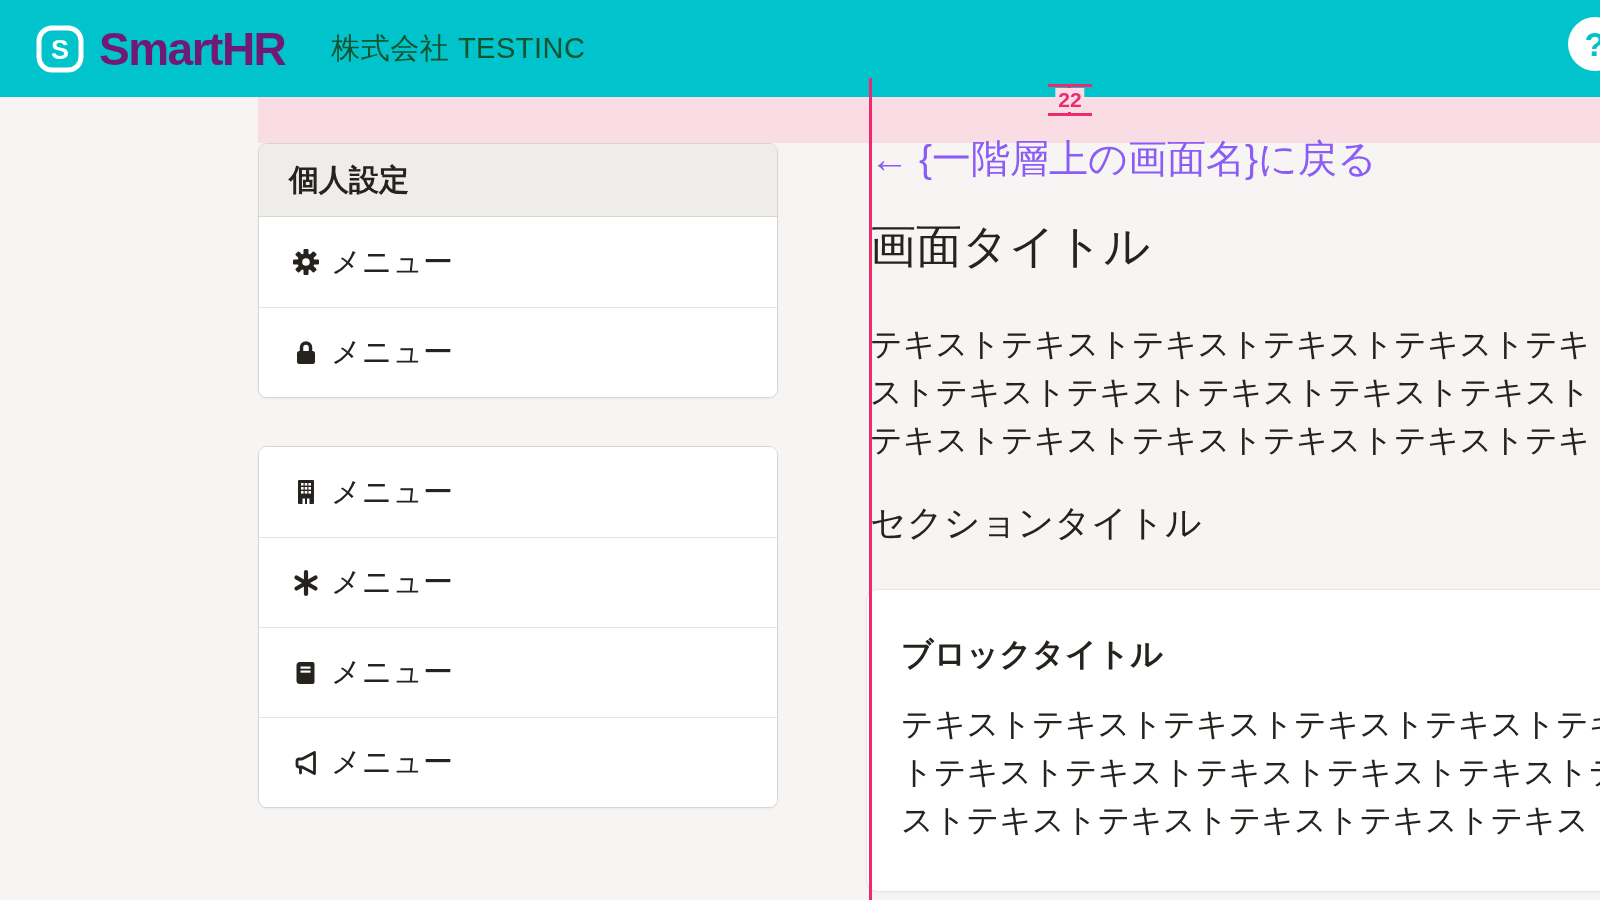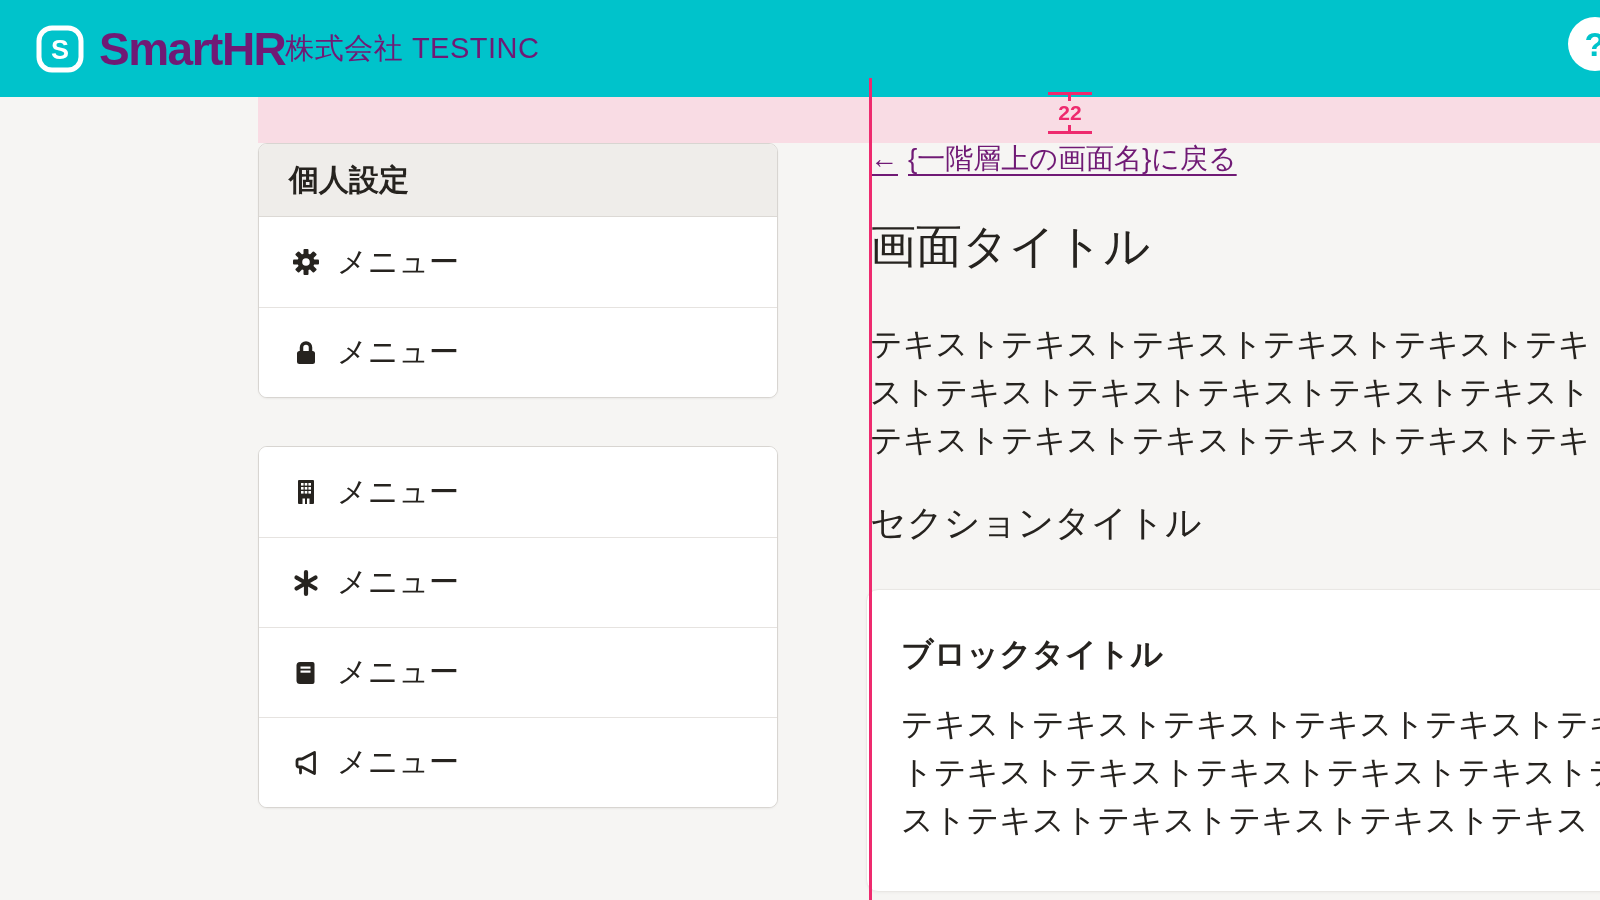--- a/index.html
+++ b/index.html
@@ -11,32 +11,32 @@
   }
 
   
   .app-header {
     position:absolute; top:0; left:0; width:1600px; height:97px;
     background:#00c3cb; display:flex; align-items:center; z-index:10;
   }
   .logo { display:flex; align-items:center; gap:15px; margin-left:36px; }
   .logo-mark { display:block; }
   .brand { color:#701a75; font-size:46px; font-weight:800; letter-spacing:-1.5px; }
-  .company { color:#701a75; font-size:29px; font-weight:400; letter-spacing:0.5px; }
+  .company { color:#14532d; font-size:29px; font-weight:400; margin-left:46px; letter-spacing:0.5px; }
   .help-button {
     position:absolute; top:17px; left:1568px; width:54px; height:54px;
     border-radius:50%; background:#fff; color:#00c3cb;
     font-size:34px; font-weight:800;
     display:flex; align-items:center; justify-content:center; cursor:pointer;
   }
 
   
   .pink-band { position:absolute; left:258px; top:97px; width:1342px; height:46px; background:#f9dce4; z-index:1; }
   .guide-vline { position:absolute; left:869px; top:78px; width:3px; height:822px; background:#ee2a6e; z-index:40; }
-  .spacing-ruler { position:absolute; left:1048px; top:92px; width:44px; height:42px; z-index:41; }
+  .spacing-ruler { position:absolute; left:1048px; top:84px; width:44px; height:32px; z-index:41; }
   .spacing-ruler .tick { position:absolute; left:0; width:44px; height:3px; background:#ee2a6e; }
   .spacing-ruler .tick.top { top:0; }
   .spacing-ruler .tick.bottom { bottom:0; }
   .spacing-ruler .stem { position:absolute; left:20px; top:3px; bottom:3px; width:3px; background:#ee2a6e; }
   .spacing-ruler .value {
     position:absolute; left:50%; top:50%; transform:translate(-50%,-50%);
     background:#f9dce4; color:#ee2a6e; font-size:21px; font-weight:bold; padding:0 3px;
   }
 
   
@@ -46,30 +46,30 @@
     overflow:hidden; box-shadow:0 1px 2px rgba(0,0,0,.05);
   }
   .menu-card + .menu-card { margin-top:48px; }
   .menu-card-header {
     height:73px; background:#efedea; border-bottom:1px solid #dcd9d5;
     display:flex; align-items:center; padding-left:30px;
     font-size:30px; font-weight:bold;
   }
   .menu-row {
     height:90px; display:flex; align-items:center;
-    padding-left:32px; gap:16px; font-size:30px; cursor:pointer; background:#fff;
+    padding-left:32px; gap:10px; font-size:30px; cursor:pointer; background:#fff;
   }
   .menu-row + .menu-row { border-top:1px solid #e6e3e0; }
   .menu-icon { width:30px; height:30px; flex:0 0 30px; }
 
   
   .main { position:absolute; left:870px; top:140px; width:740px; z-index:5; }
   .back-link {
-    display:inline-block; color:#701a75; font-size:28px; line-height:38px;
-    text-decoration:underline; text-underline-offset:6px; cursor:pointer;
+    display:inline-block; color:#8b5cf6; font-size:39px; line-height:38px;
+    text-underline-offset:6px; cursor:pointer;
   }
   .back-arrow { font-weight:bold; margin-right:10px; }
   .page-title { margin-top:40px; font-size:46px; font-weight:400; line-height:56px; }
   .intro-text {
     margin-top:46px; width:736px; max-height:145px; overflow:hidden;
     font-size:32px; line-height:48px; word-break:break-all;
   }
   .section-title { margin-top:36px; font-size:36px; font-weight:400; line-height:44px; }
   .block-card {
     margin-top:44px; margin-left:-4px; width:1200px;

